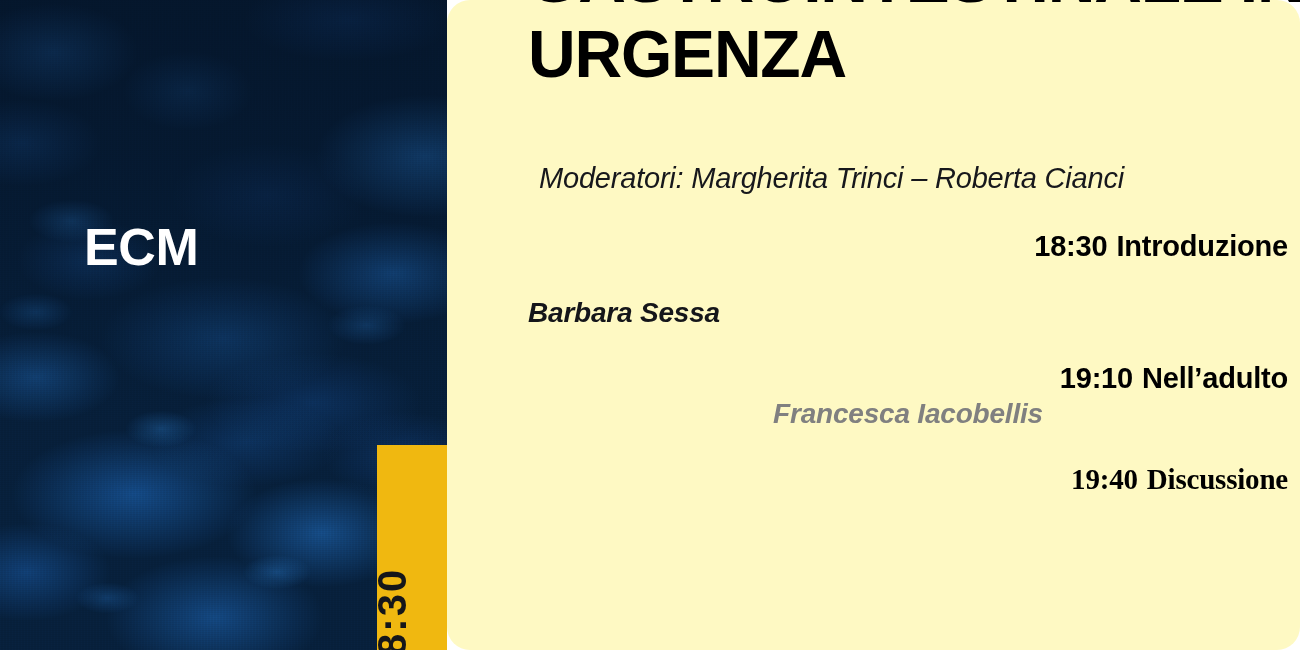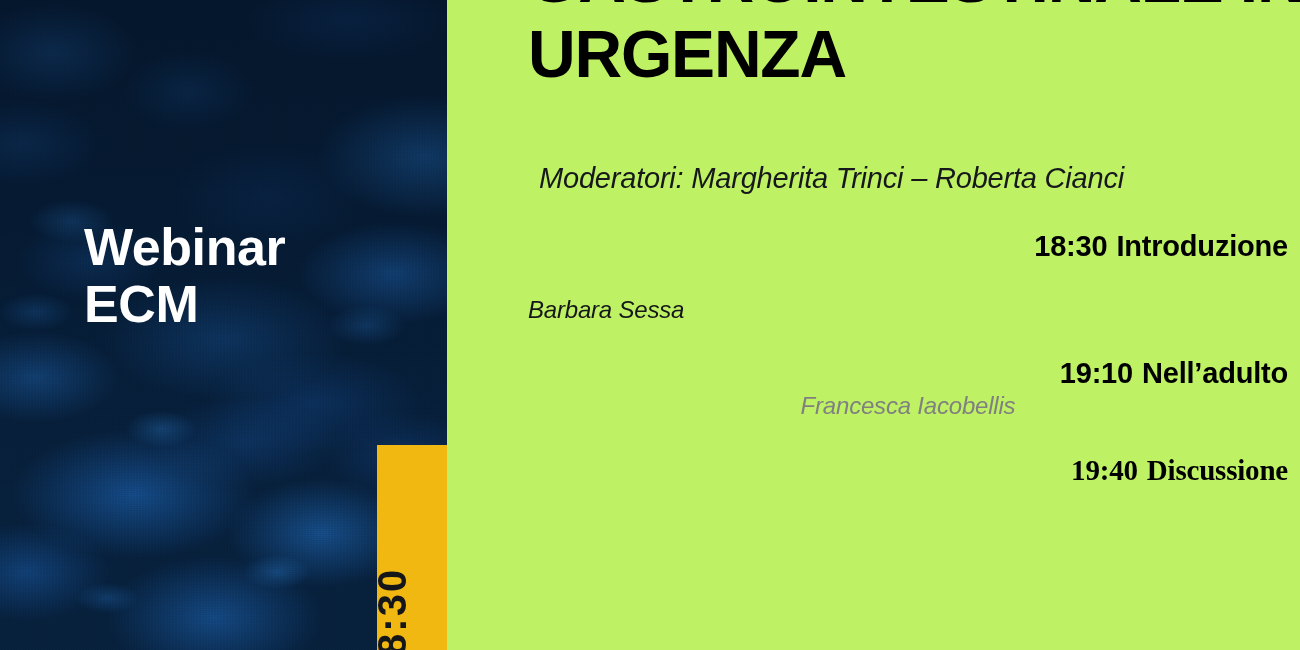--- a/index.html
+++ b/index.html
@@ -131,21 +131,22 @@
     line-height: 1;
   }
 
   
   #right-panel {
     position: absolute;
     left: 447px;
     top: 0;
     width: 853px;
     height: 650px;
-    background: #bef264;
+    background: #fef9c3;
+    border-radius: 23px;
   }
 
   #event-title {
     position: absolute;
     left: 81px;
     top: -58px;
     width: 760px;
     color: #000000;
     font-size: 66px;
     font-weight: 700;
@@ -178,23 +179,23 @@
     color: #000000;
     font-size: 29px;
     font-weight: 700;
     letter-spacing: -0.2px;
     line-height: 1.26;
     white-space: nowrap;
     text-align: right;
   }
   .prog-head .t { margin-right: 9px; }
   .prog-speaker {
-    font-size: 24px;
+    font-size: 28px;
     font-style: italic;
-    font-weight: 400;
+    font-weight: 700;
     letter-spacing: -0.2px;
     line-height: 1.2;
     white-space: nowrap;
   }
   .prog-speaker.dark { color: #15161a; }
   .prog-speaker.muted { color: #808080; text-align: center; }
 </style>
 </head>
 <body>
 
@@ -202,21 +203,20 @@
 
   <div id="left-panel">
     <div class="tex" id="tex-a"></div>
     <div class="tex" id="tex-b"></div>
     <div class="tex" id="tex-c"></div>
     <div class="tex" id="tex-d"></div>
     <div class="tex" id="tex-grain"></div>
     <div class="tex" id="tex-shade"></div>
 
     <div id="left-title">
-      <span class="ln">Webinar</span>
       <span class="ln">ECM</span>
     </div>
   </div>
 
   <div id="time-tab">
     <div id="time-tab-label">18:30</div>
   </div>
 
   <div id="right-panel">
 

